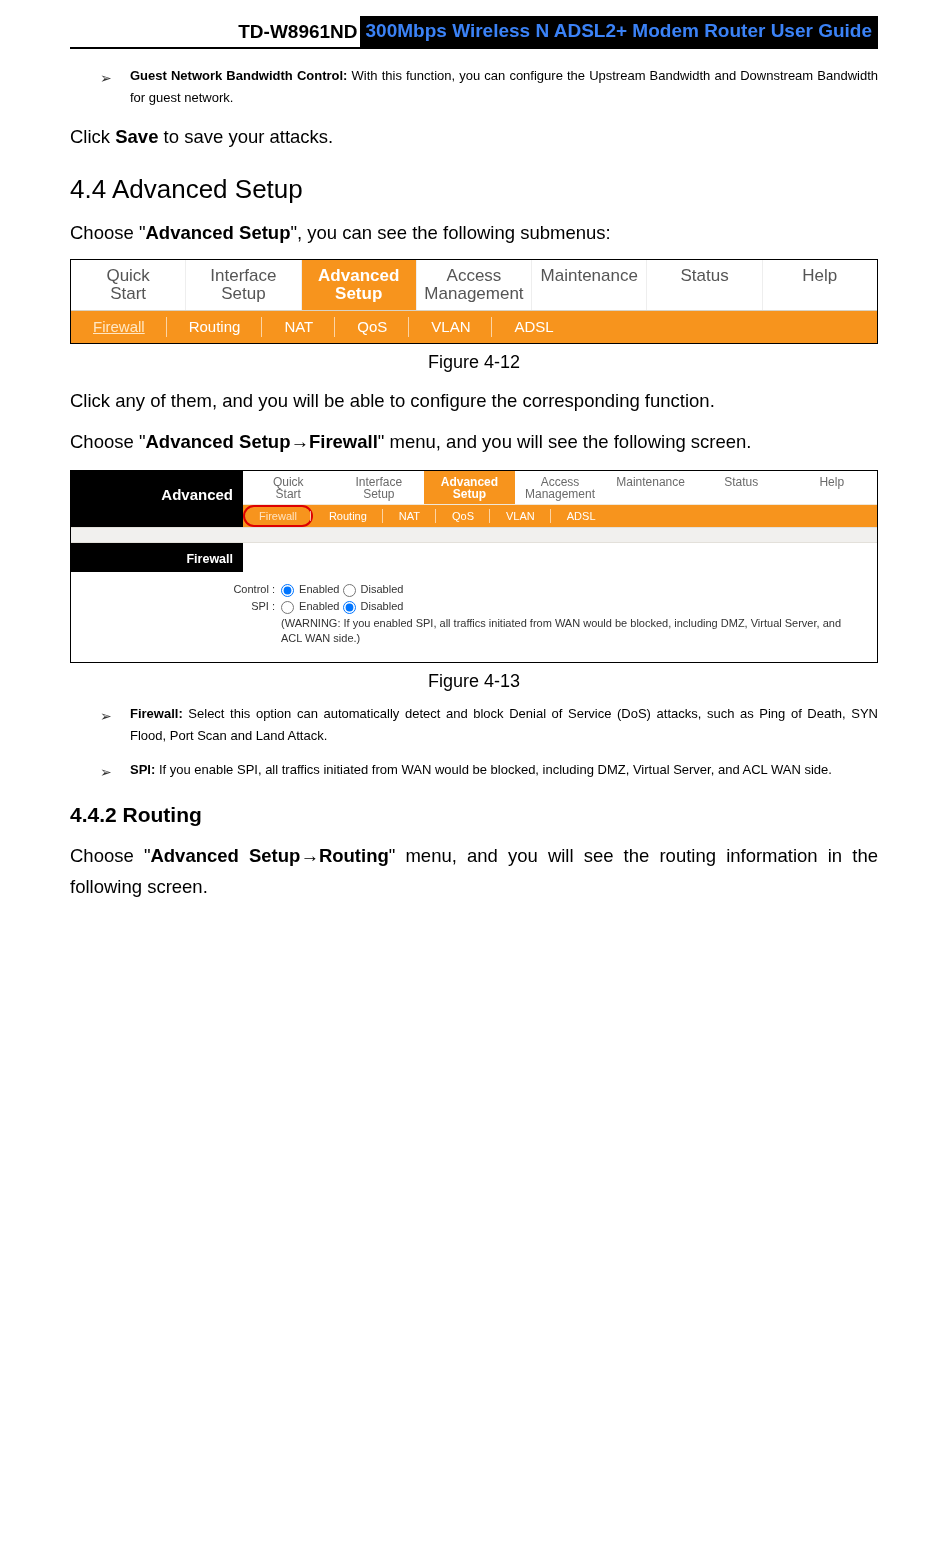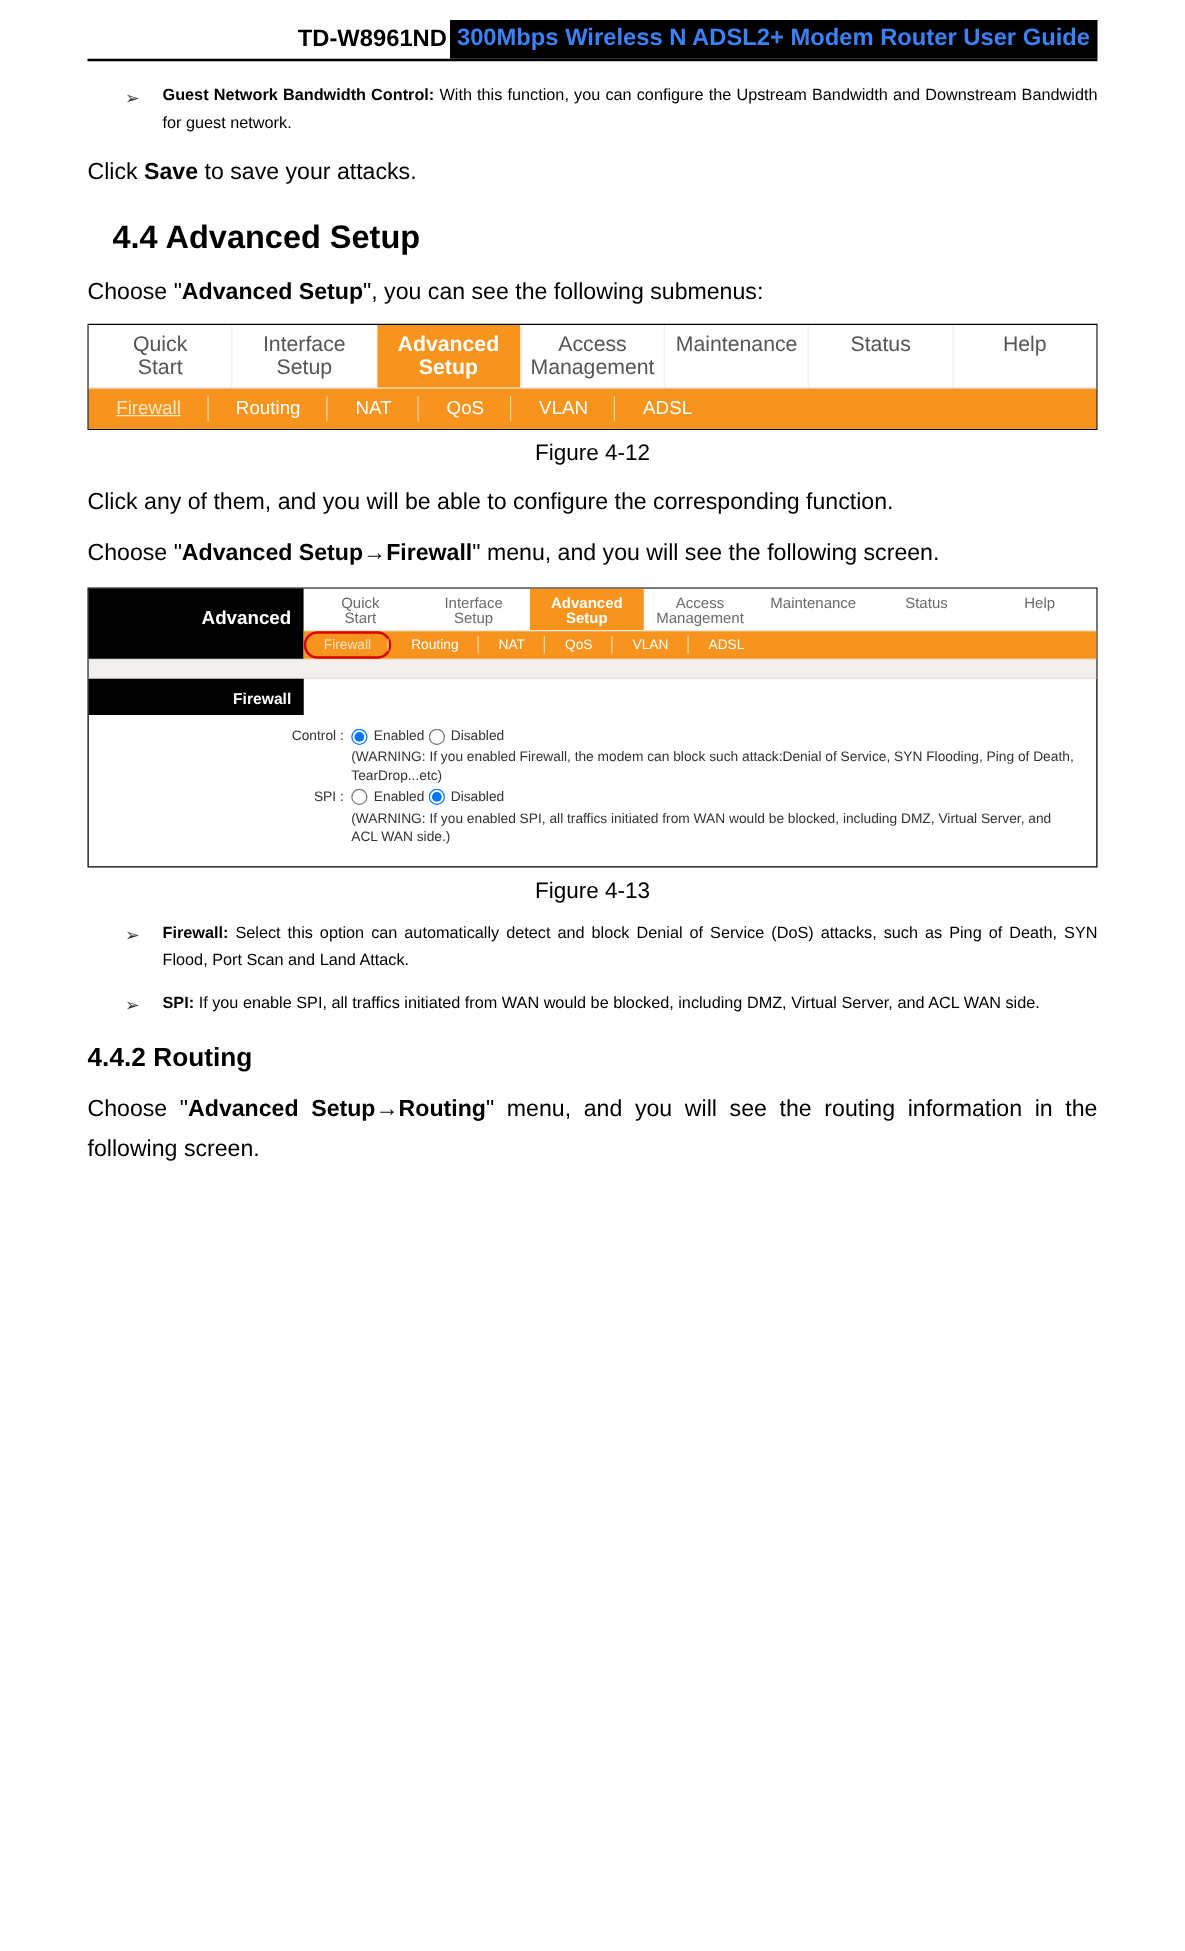--- a/index.html
+++ b/index.html
@@ -62,24 +62,23 @@
   }
   .b { font-weight: bold; }
   p.body {
     font-size: 18.5px;
     line-height: 1.7;
     text-align: justify;
     margin: 10px 0;
   }
   h2.sec {
     font-size: 26px;
-    font-weight: bold;
+    font-weight: normal;
     margin-top: 20px;
     margin-bottom: 8px;
-    margin-left: 20px;
   }
   h3.sub {
     font-size: 21px;
     font-weight: bold;
     margin-top: 20px;
     margin-bottom: 8px;
   }
   .fig-caption {
     text-align: center;
     font-size: 18px;
@@ -340,24 +339,20 @@
 
     <div class="form-area">
       <div class="form-row">
         <div class="flab">Control :</div>
         <div class="fval">
           <label><input type="radio" checked="" style=""> <span>Enabled</span></label>
           <label><input type="radio" style=""> <span>Disabled</span></label>
         </div>
       </div>
       <div class="form-row">
-        <div class="flab"></div>
-        <div class="fval warn">(WARNING: If you enabled Firewall, the modem can block such attack:Denial of Service, SYN Flooding, Ping of Death, TearDrop...etc)</div>
-      </div>
-      <div class="form-row">
         <div class="flab">SPI :</div>
         <div class="fval">
           <label><input type="radio" style=""> <span>Enabled</span></label>
           <label><input type="radio" checked="" style=""> <span>Disabled</span></label>
         </div>
       </div>
       <div class="form-row">
         <div class="flab"></div>
         <div class="fval warn">(WARNING: If you enabled SPI, all traffics initiated from WAN would be blocked, including DMZ, Virtual Server, and ACL WAN side.)</div>
       </div>

